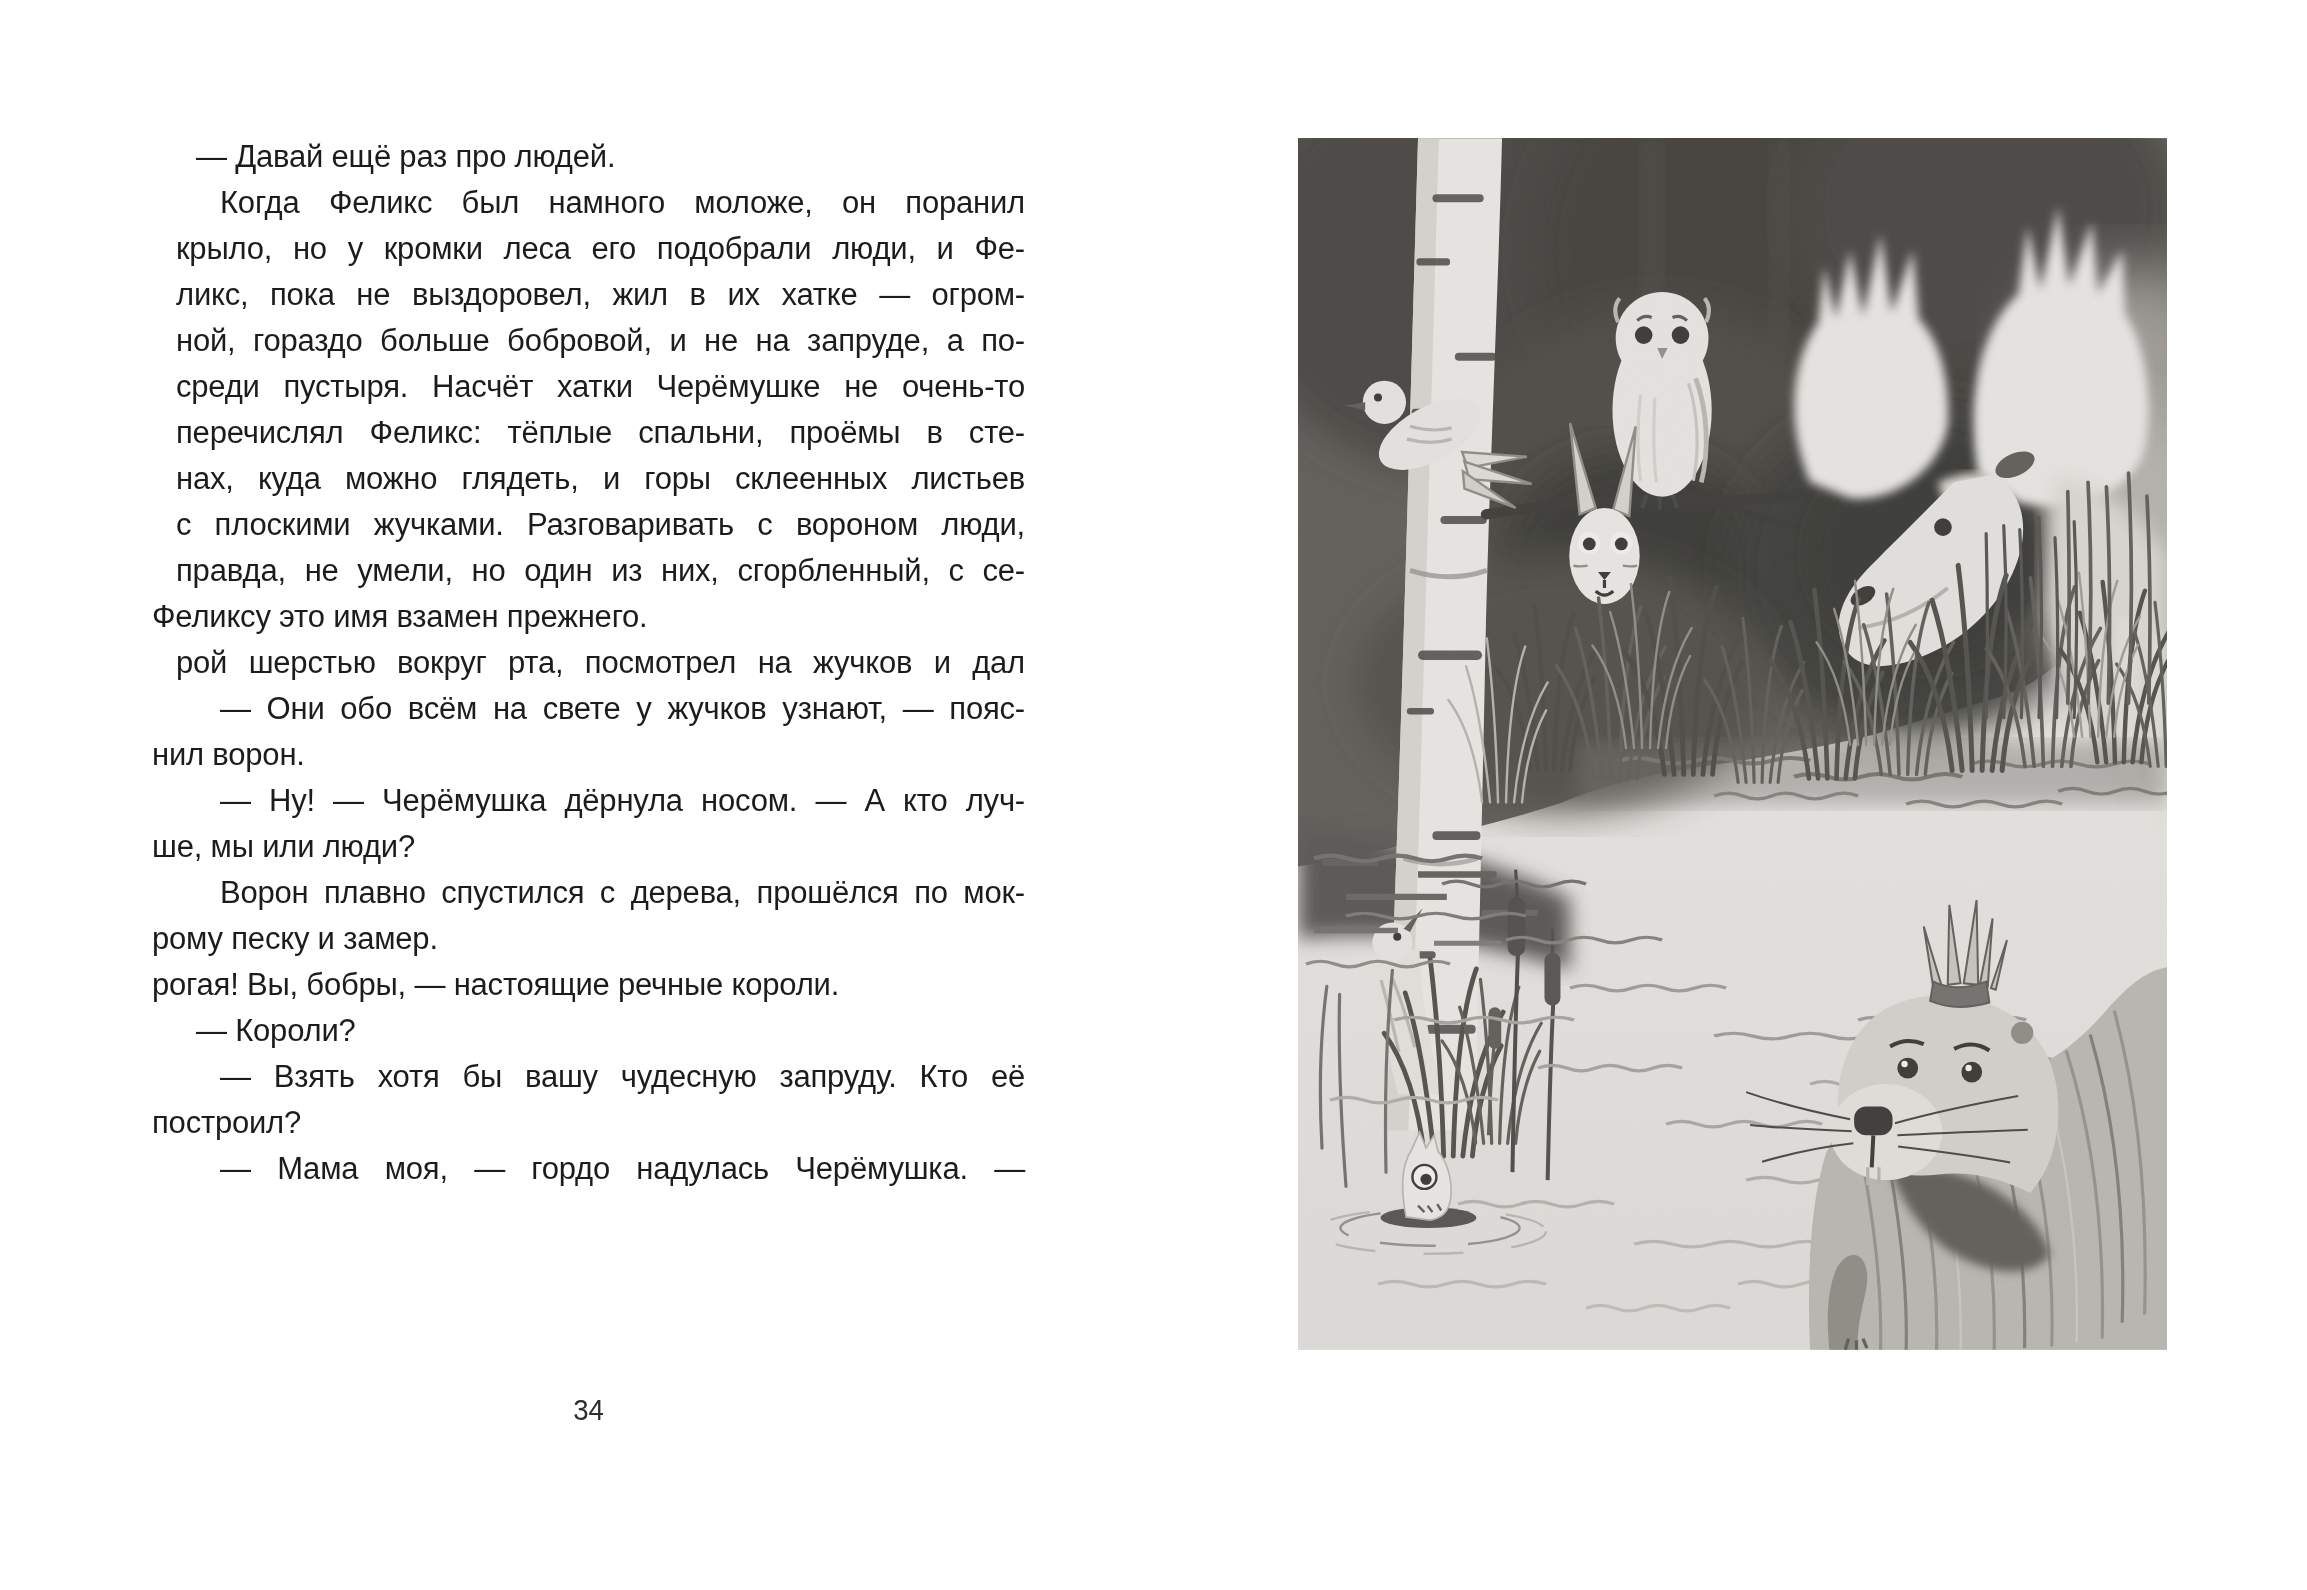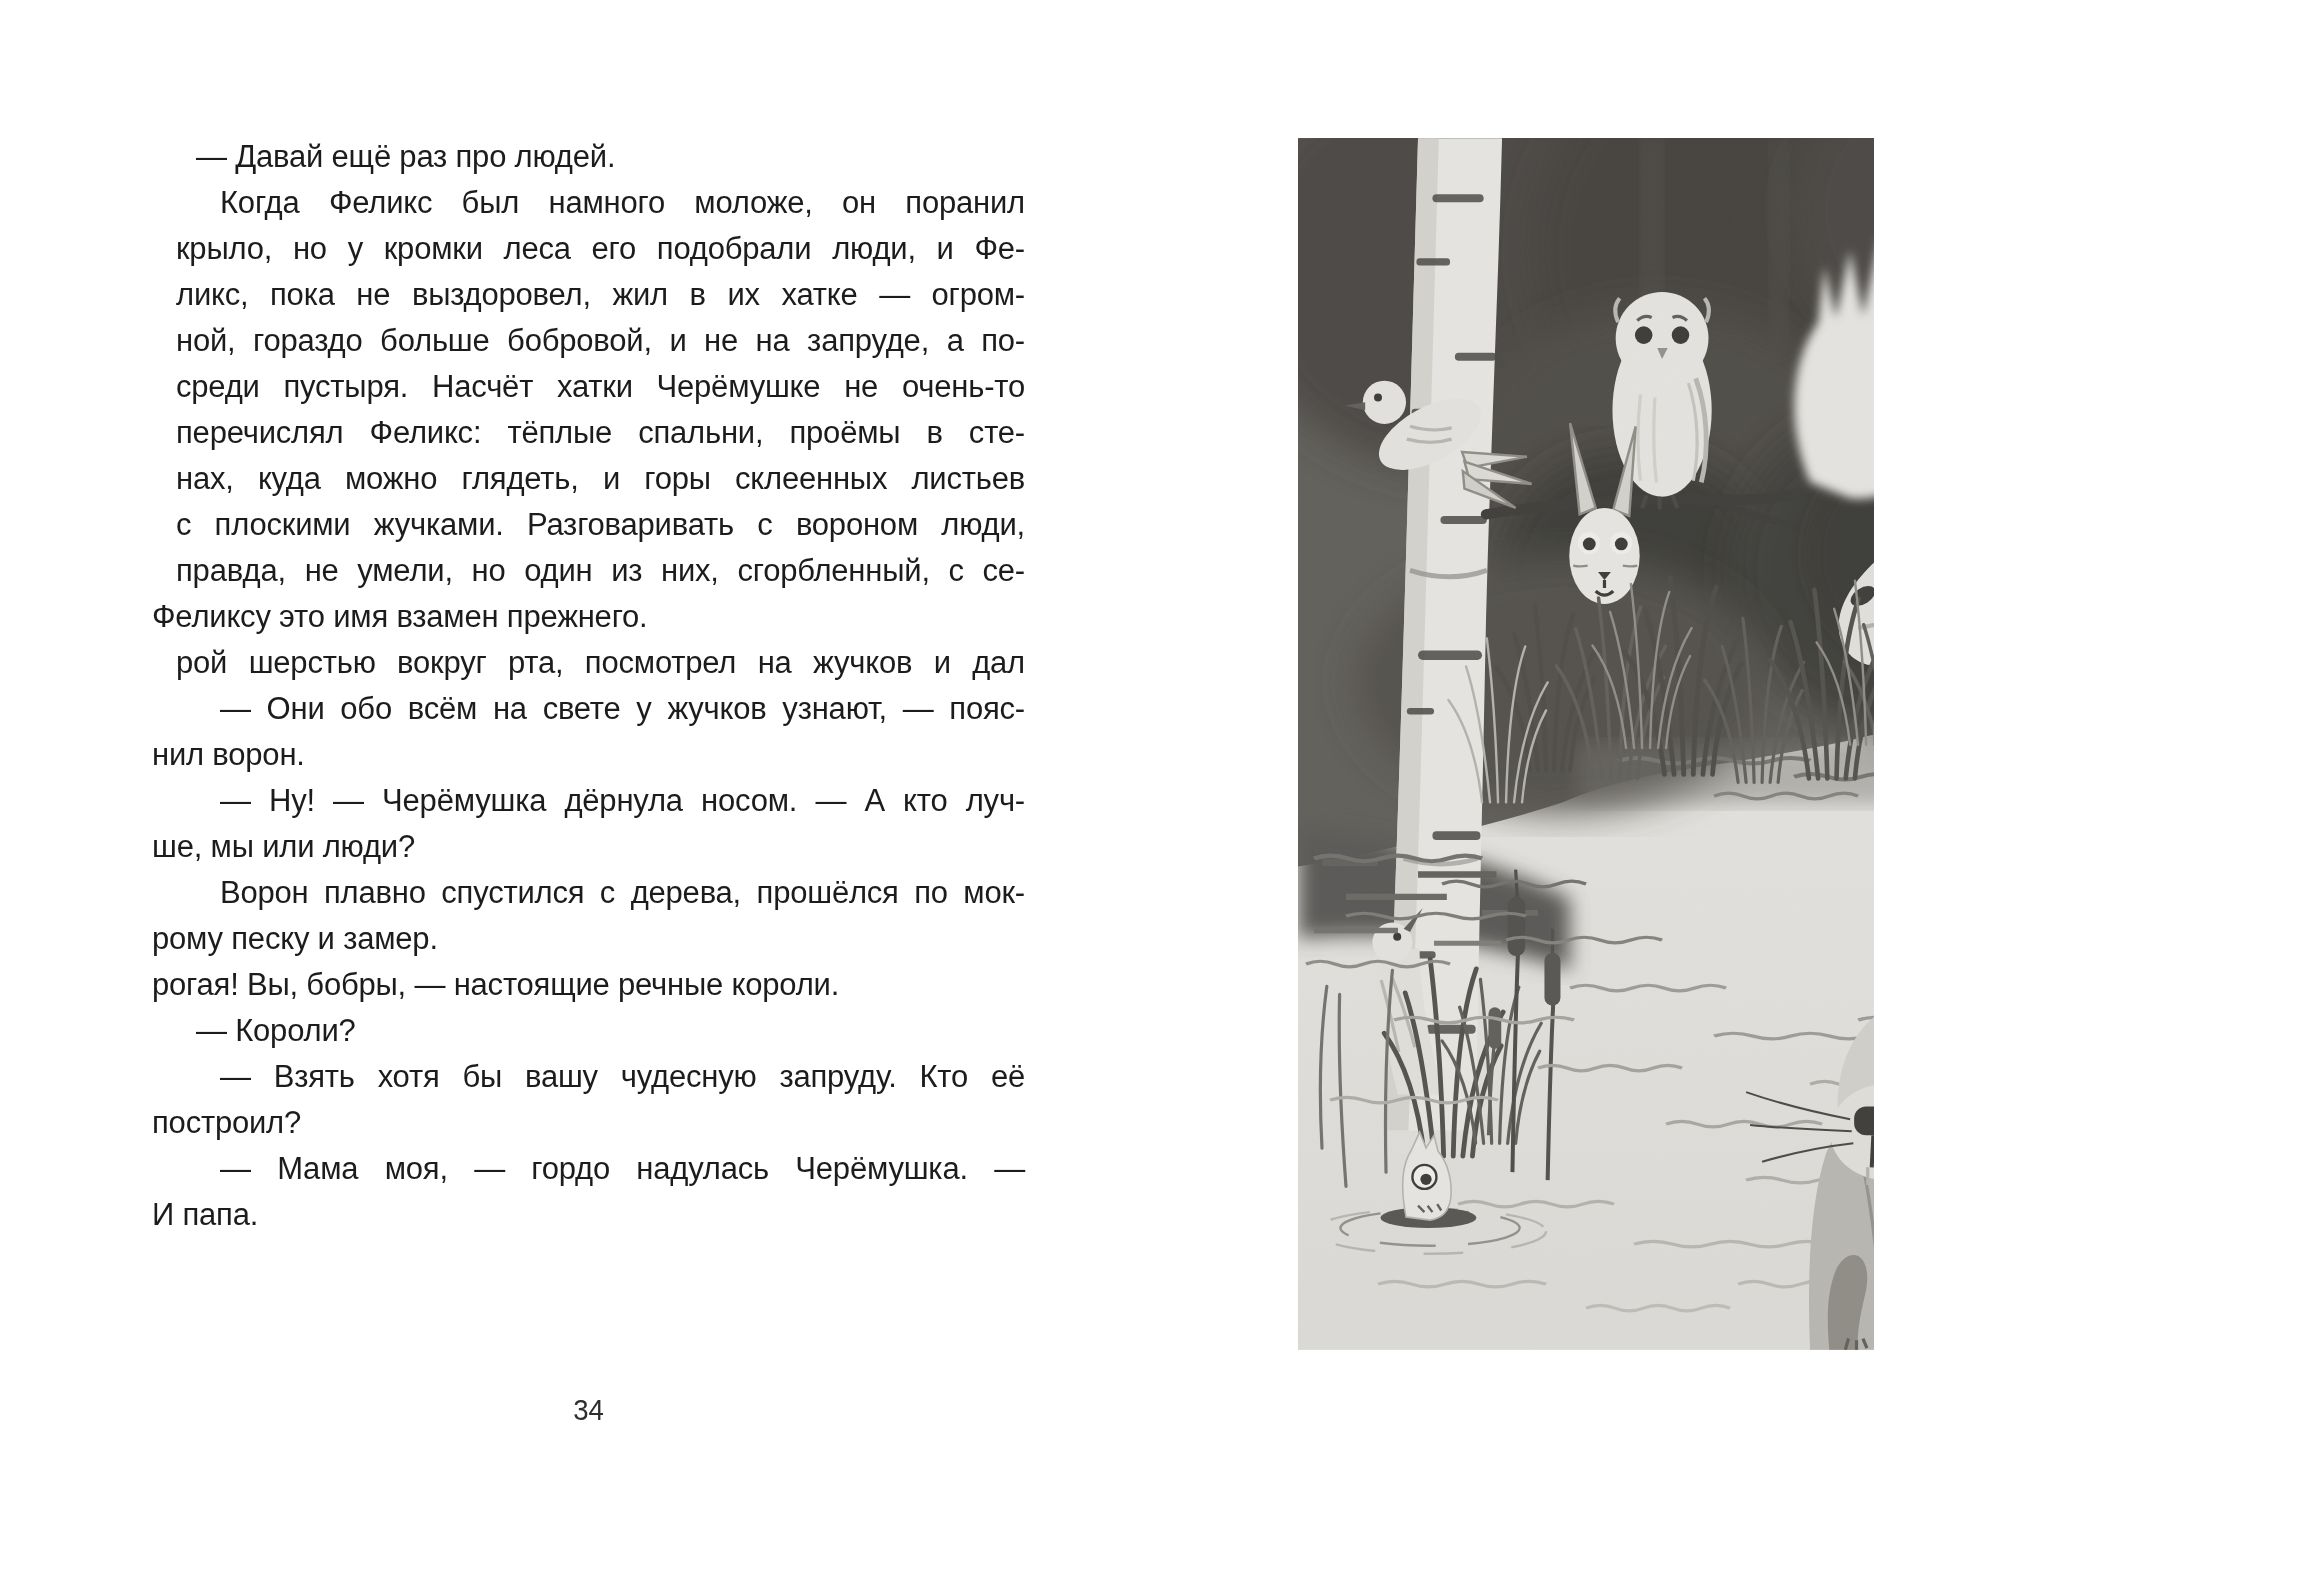--- a/index.html
+++ b/index.html
@@ -1,18 +1,18 @@
 <!DOCTYPE html>
 <html style="font-size:13px"><head>
 <meta charset="utf-8">
 <style>
   html,body{margin:0;padding:0;background:#ffffff;}
   .page{
     position:relative;
-    width:1874px;height:1591px;
+    width:2307px;height:1591px;
     background:#ffffff;
     font-family:"Liberation Sans", sans-serif;
     color:#1c1c1c;
     overflow:hidden;
   }
   .text-block{
     position:absolute;
     left:152px;top:134px;width:873px;
     font-size:31px;
     line-height:46px;
@@ -57,21 +57,20 @@
     <div class="line">нил ворон.</div>
     <div class="line ind j">— Ну! — Черёмушка дёрнула носом. — А кто луч-</div>
     <div class="line">ше, мы или люди?</div>
     <div class="line ind j">Ворон плавно спустился с дерева, прошёлся по мок-</div>
     <div class="line">рому песку и замер.</div>
     <div class="line">рогая! Вы, бобры, — настоящие речные короли.</div>
     <div class="line ind">— Короли?</div>
     <div class="line ind j">— Взять хотя бы вашу чудесную запруду. Кто её</div>
     <div class="line">построил?</div>
     <div class="line ind j">— Мама моя, — гордо надулась Черёмушка. —</div>
-    <div class="line">И папа.</div>
   </div>
 
   <div class="page-number">34</div>
 
   <div class="illustration" role="img" aria-label="Pencil drawing: a dark night forest at the edge of a pond — an owl and a small bird by a birch tree, a hare peeking out, a moose with large antlers lowering its head, cattails and tall grass, a fish surfacing, and a beaver wearing a twig crown standing in the rippled water">
     <svg viewBox="0 0 1086 1514" xmlns="http://www.w3.org/2000/svg">
       <defs>
         <filter id="grain" x="0" y="0" width="100%" height="100%">
           <feTurbulence type="fractalNoise" baseFrequency="0.9" numOctaves="2" stitchTiles="stitch"></feTurbulence>
           <feColorMatrix type="matrix" values="0 0 0 0 0.45  0 0 0 0 0.44  0 0 0 0 0.42  0.9 0.9 0.9 0 0"></feColorMatrix>

